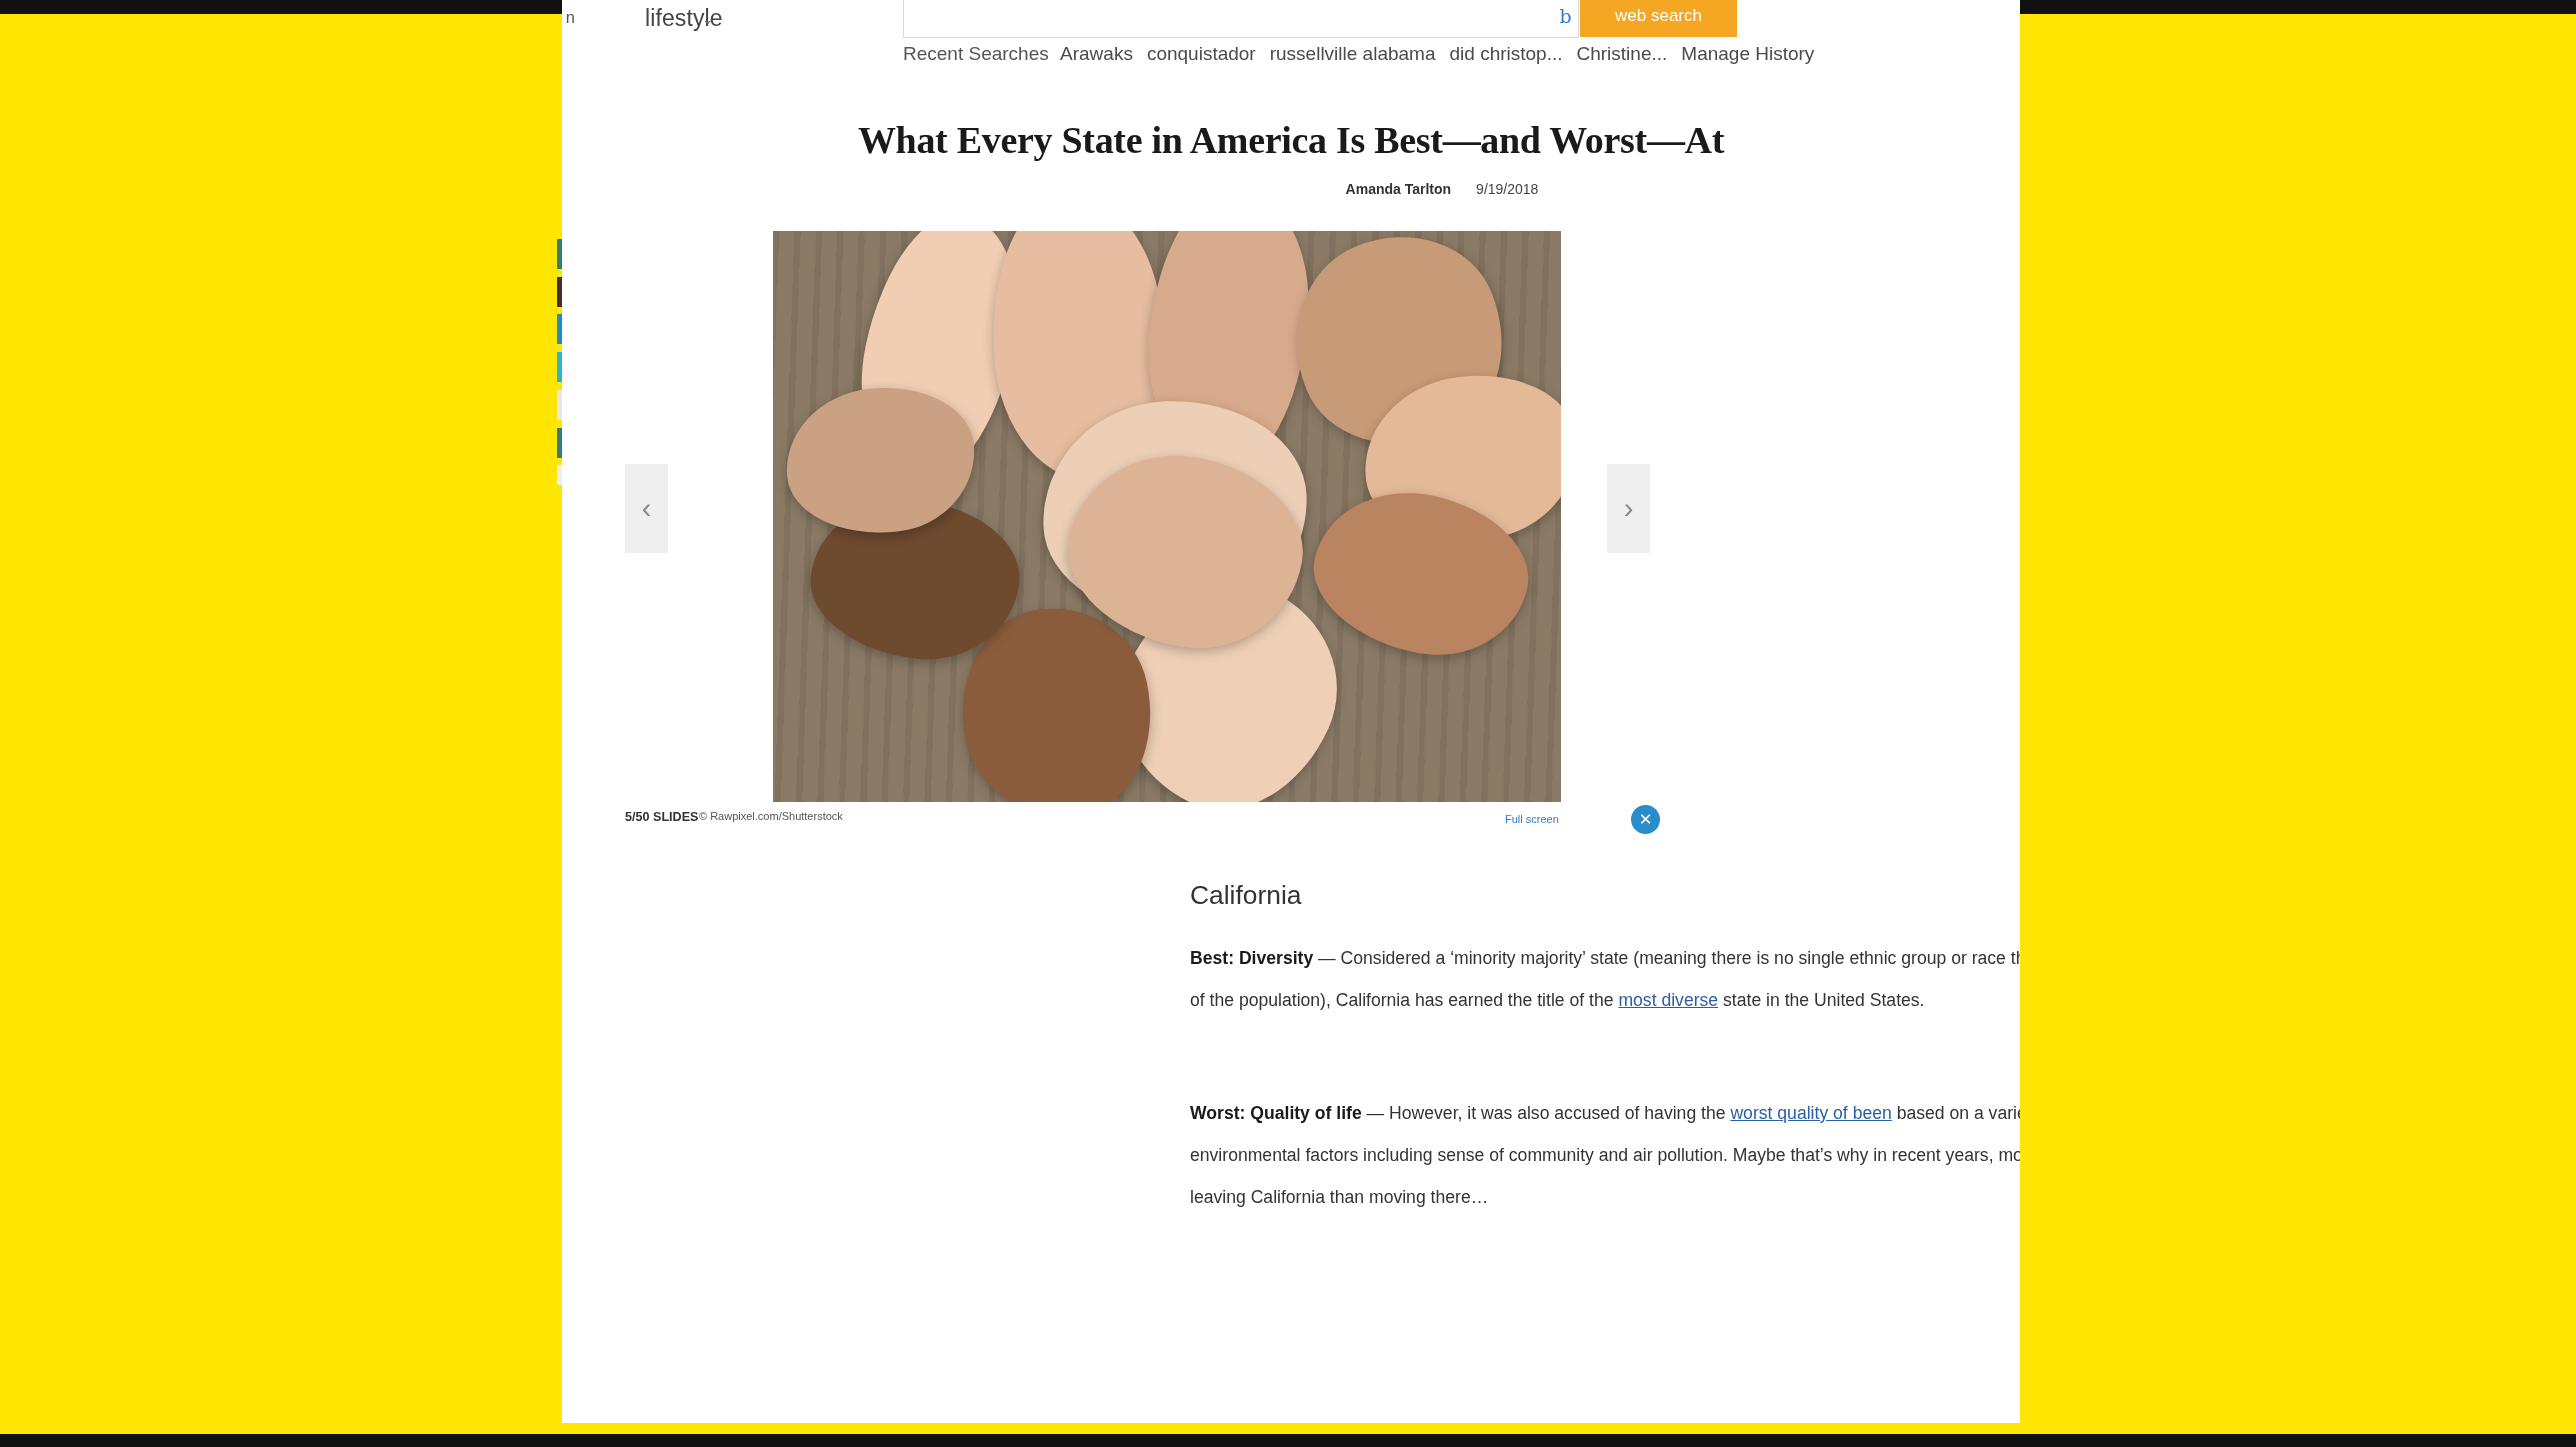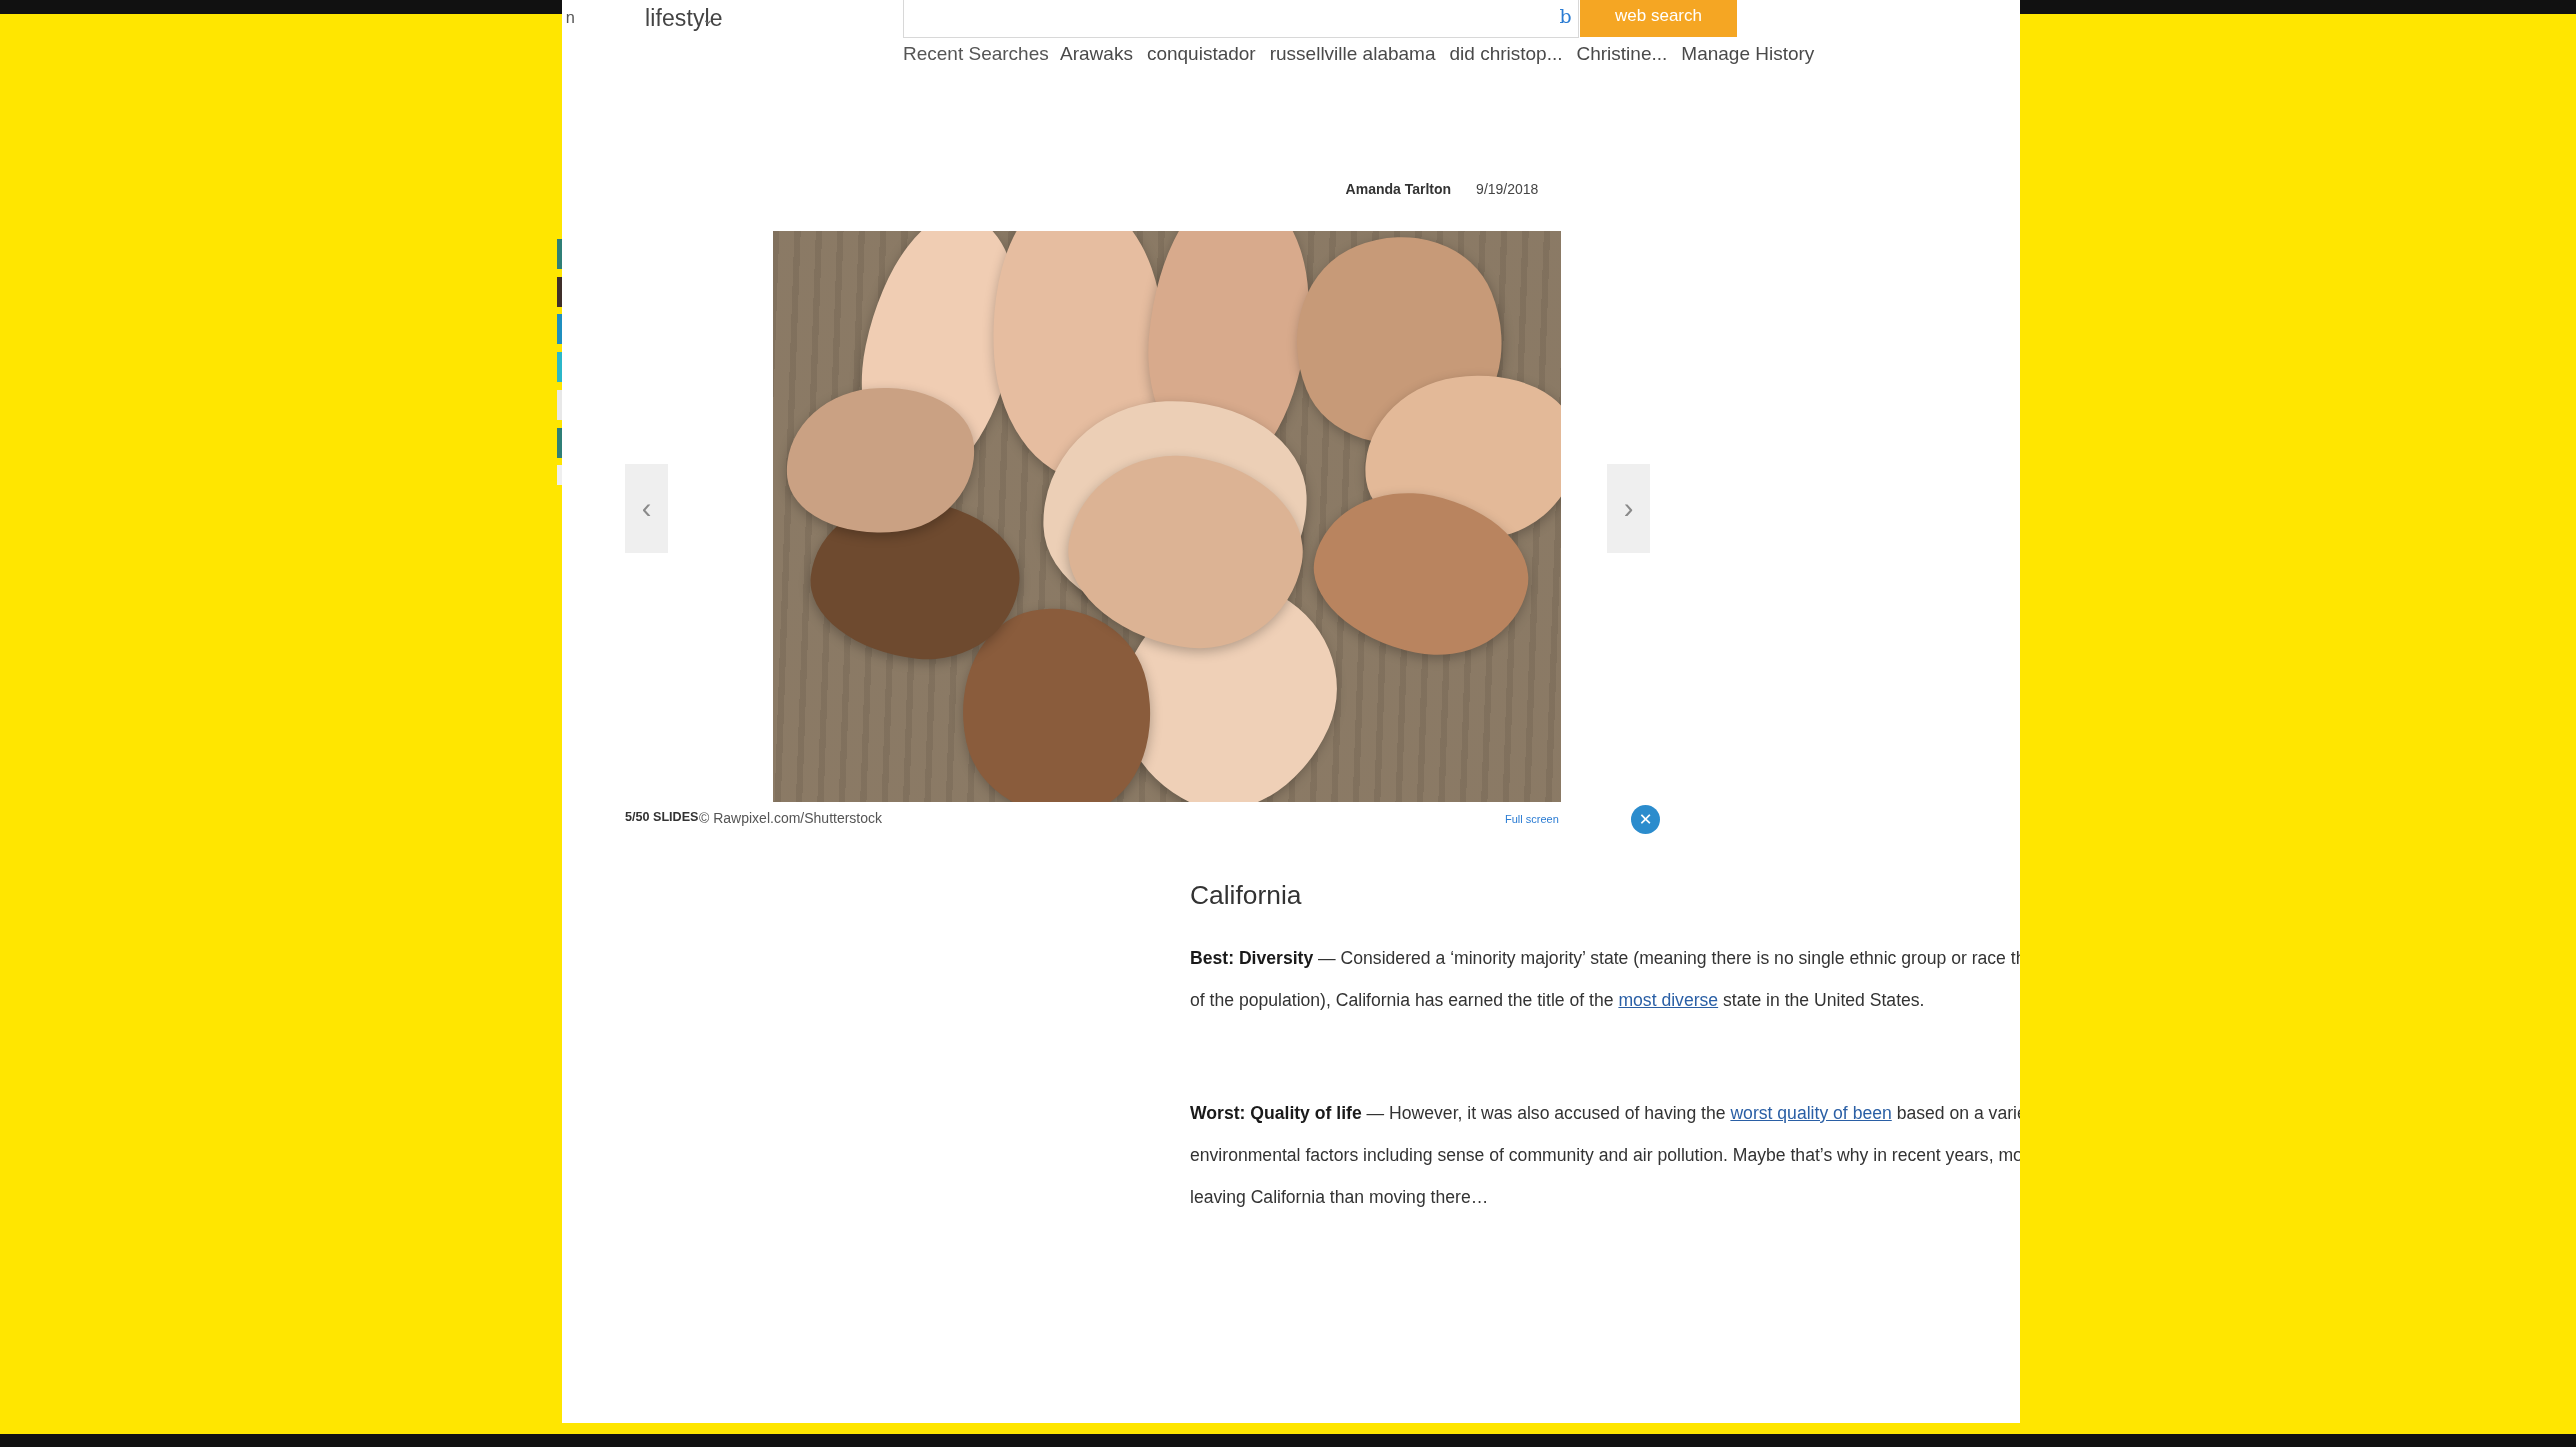--- a/index.html
+++ b/index.html
@@ -207,21 +207,21 @@
     position: absolute;
     left: 63px; top: 810px;
     width: 1025px; height: 25px;
   }
   #slide-count {
     position: absolute; left: 0; top: 0;
     font-size: 12.6px; font-weight: bold; color: #333;
   }
   #slide-credit {
     position: absolute; left: 74px; top: 0;
-    font-size: 14px; color: #555;
+    font-size: 11px; color: #555;
   }
   #fullscreen-label {
     position: absolute; left: 880px; top: 2.5px;
     font-size: 11px; color: #2b7cd3; cursor: pointer;
   }
   #close-slideshow {
     position: absolute; left: 1006px; top: -5px;
     width: 29px; height: 29px; border-radius: 50%;
     background: #2b8ccd; color: #fff;
     font-size: 16.4px;
@@ -298,20 +298,21 @@
       <span id="bing-icon">b</span>
     </div>
 
     <button id="websearch-btn">web search</button>
 
     <div id="recent-row">
       <span class="rs-label">Recent Searches</span><span class="rs-item">Arawaks</span><span class="rs-item">conquistador</span><span class="rs-item">russellville alabama</span><span class="rs-item">did christop...</span><span class="rs-item">Christine...</span><span class="rs-item">Manage History</span>
     </div>
   </div>
 
+  <h1 id="article-title">What Every State in America Is Best—and Worst—At</h1>
   <div id="byline">
     <span class="author">Amanda Tarlton</span><span class="date">9/19/2018</span>
   </div>
 
   <div id="slideshow">
     <div id="slide-image">
       <div class="photo-bg"></div>
       <div class="wood"></div>
       <div class="hand h1"></div>
       <div class="hand h2"></div>

